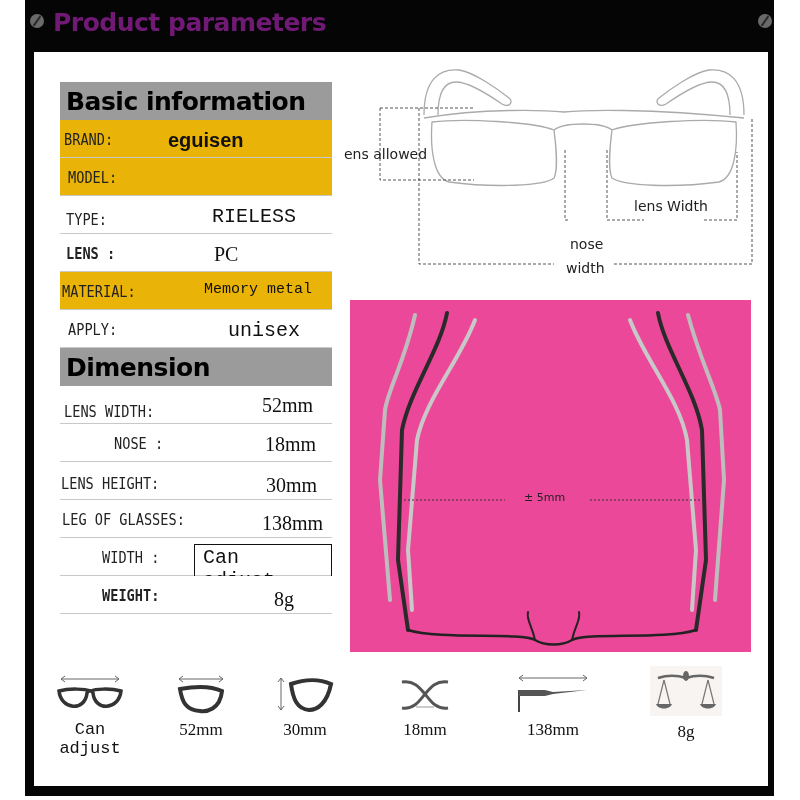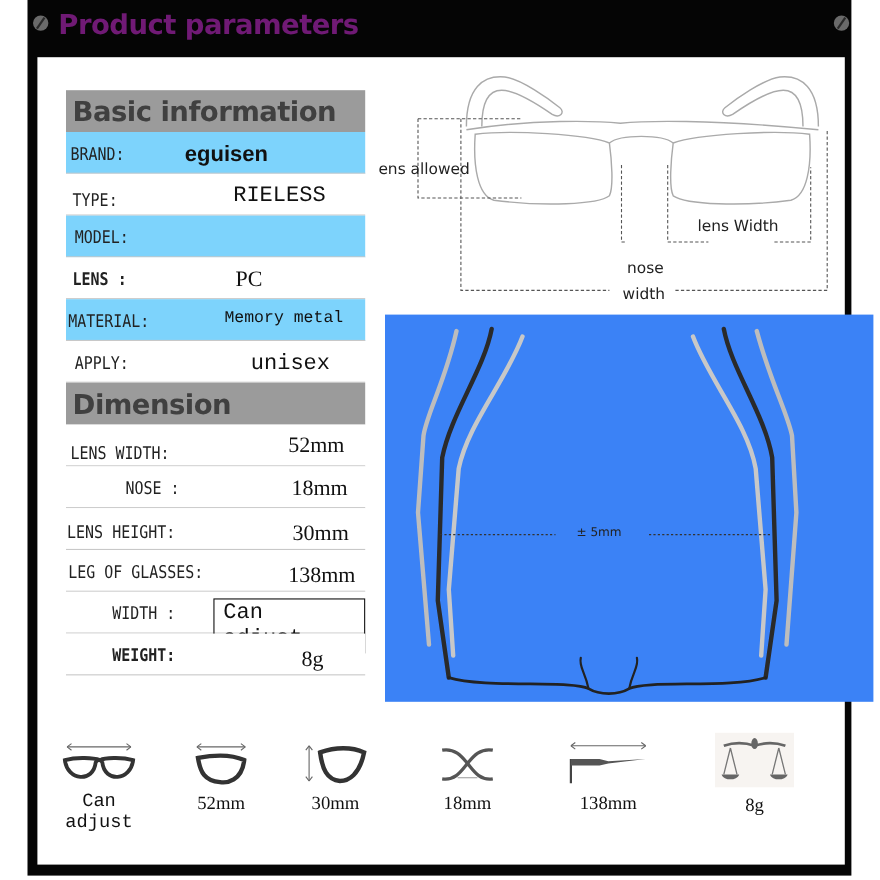--- a/index.html
+++ b/index.html
@@ -3,30 +3,30 @@
 <meta charset="utf-8">
 <style>
   html, body { margin:0; padding:0; background:#ffffff; }
   body { width:800px; height:800px; position:relative; overflow:hidden; font-family:"DejaVu Sans", sans-serif; }
   .frame { position:absolute; left:25px; top:0; width:749px; height:796px; background:#050505; }
   .header-title { position:absolute; left:53px; top:8px; color:#701a75; font-family:"DejaVu Sans", sans-serif; font-weight:bold; font-size:25px; letter-spacing:-0.5px; }
   .screw { position:absolute; width:14px; height:14px; border-radius:50%; background:#6a6a6a; top:14px; }
   .screw::after { content:""; position:absolute; left:6px; top:1px; width:2px; height:12px; background:#2a2a2a; transform:rotate(35deg); }
   .panel { position:absolute; left:34px; top:52px; width:734px; height:734px; background:#ffffff; }
   .table { position:absolute; left:26px; width:272px; }
-  .sec-head { height:38px; background:#9b9b9b; color:#404040; font-weight:bold; font-size:25px; padding-left:6px; line-height:40px; letter-spacing:-0.5px; }
+  .sec-head { height:38px; background:#9b9b9b; color:#000000; font-weight:bold; font-size:25px; padding-left:6px; line-height:40px; letter-spacing:-0.5px; }
   .row { position:relative; height:37px; border-bottom:1.5px solid #c8c8c8; background:#ffffff; }
-  .row.alt { background:#7dd3fc; }
+  .row.alt { background:#eab308; }
   .lbl { position:absolute; font-family:"DejaVu Sans Mono", monospace; font-size:16px; color:#222; top:10px; transform:scaleX(0.85); transform-origin:left; }
   .val { position:absolute; font-family:"Liberation Serif", serif; font-size:20px; color:#111; top:9px; }
   .val.mono { font-family:"Liberation Mono", monospace; }
   .val.bold { font-family:"Liberation Sans", sans-serif; font-weight:bold; }
   .boxed { border:1.5px solid #111; padding:1px 8px; top:6px; font-family:"Liberation Mono", monospace; }
   .diagram-top { position:absolute; left:310px; top:8px; width:420px; height:225px; }
-  .diagram-bottom { position:absolute; left:316px; top:234px; width:444px; height:352px; background:#3b82f6; }
+  .diagram-bottom { position:absolute; left:316px; top:248px; width:401px; height:352px; background:#ec4899; }
   .icons-row { position:absolute; left:0; top:600px; width:734px; height:100px; }
   .icon-cell { position:absolute; text-align:center; }
   .icon-cell svg { display:block; margin:0 auto; }
   .icon-lbl { font-family:"Liberation Serif", serif; font-size:17px; color:#111; margin-top:6px; }
   .icon-lbl.mono { font-family:"Liberation Mono", monospace; }
   .note { position:absolute; right:14px; top:710px; font-family:"DejaVu Sans", sans-serif; font-weight:bold; font-size:12px; color:#111; }
   .diag-lbl { position:absolute; font-family:"DejaVu Sans", sans-serif; font-size:14px; color:#222; }
 </style>
 </head>
 <body>
@@ -37,27 +37,27 @@
 <div class="header-title">Product parameters</div>
 
 <div class="panel">
 
   <div class="table" style="top:30px;">
     <div class="sec-head">Basic information</div>
     <div class="row alt">
       <span class="lbl" style="left:4px;">BRAND:</span>
       <span class="val bold" style="left:108px;">eguisen</span>
     </div>
-    <div class="row">
-      <span class="lbl" style="left:6px;top:14px;">TYPE:</span>
-      <span class="val mono" style="left:152px;">RIELESS</span>
-    </div>
     <div class="row alt">
       <span class="lbl" style="left:8px;">MODEL:</span>
       <span class="val" style="left:152px;"></span>
+    </div>
+    <div class="row">
+      <span class="lbl" style="left:6px;top:14px;">TYPE:</span>
+      <span class="val mono" style="left:152px;">RIELESS</span>
     </div>
     <div class="row">
       <span class="lbl" style="left:6px;font-weight:bold;">LENS :</span>
       <span class="val" style="left:154px;text-align:center;">PC</span>
     </div>
     <div class="row alt">
       <span class="lbl" style="left:2px;">MATERIAL:</span>
       <span class="val mono" style="left:144px;font-size:15px;">Memory metal</span>
     </div>
     <div class="row">

